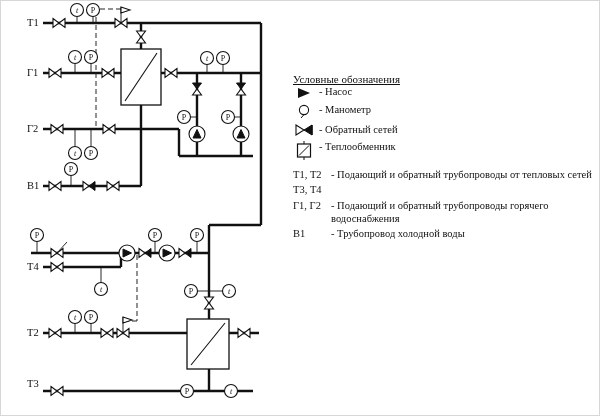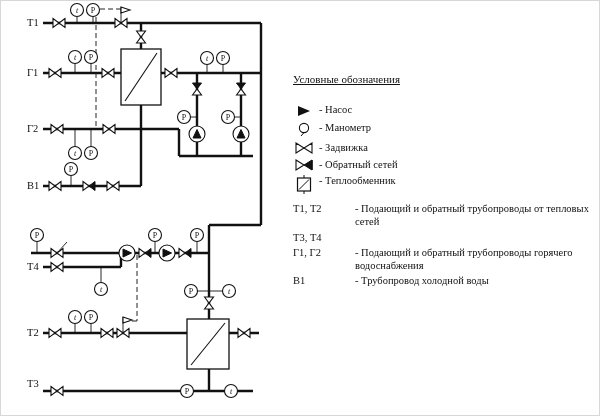--- a/index.html
+++ b/index.html
@@ -17,28 +17,28 @@
   .valve{fill:#fff;stroke:#111;stroke-width:1.1;}
   .filled{fill:#111;stroke:#111;stroke-width:1;}
   .sym{fill:#fff;stroke:#111;stroke-width:1.1;}
   .thin{stroke:#111;stroke-width:0.9;fill:none;}
   #diagram-svg text{font-family:"Liberation Serif",serif;fill:#111;}
   .plabel{font-size:10.5px;}
   .gt{font-size:8px;font-style:italic;text-anchor:middle;}
   .gp{font-size:8px;text-anchor:middle;}
   
   .legend{position:absolute;left:292px;top:72px;width:302px;font-size:10.5px;line-height:1.2;}
-  .legend-title{font-size:11px;text-decoration:underline;margin-bottom:18px;}
+  .legend-title{font-size:11px;text-decoration:underline;margin-bottom:0;}
   .sym-row{display:flex;margin-bottom:4px;}
   .sym-ic{width:22px;flex:0 0 22px;display:flex;justify-content:center;align-items:center;}
   .sym-label{margin-left:4px;}
   .pipes-list{margin-top:8px;}
   .pipe-row{display:flex;margin-bottom:3px;justify-content:space-between;}
   .pipe-code{width:38px;flex:0 0 38px;}
-  .pipe-label{flex:1;margin-left:24px;}
+  .pipe-label{flex:1;}
 </style>
 </head>
 <body>
 
 <div id="stage">
 
   <svg id="diagram-svg" viewBox="0 0 600 416">
     <g class="pipes">
       <path d="M42,22 H260 M260,22 V224 M260,224 H208 M208,224 V318 M140,22 V48"></path>
       <path d="M42,72 H120 M160,72 H260"></path>
@@ -288,28 +288,20 @@
     <div class="sym-row">
       <span class="sym-ic">
         <svg width="16" height="16" viewBox="0 0 16 16">
             <circle cx="8" cy="6" r="4.6" fill="none" stroke="#111" stroke-width="1.1"></circle>
             <line x1="8" y1="10.6" x2="5" y2="14" stroke="#111" stroke-width="1"></line>
           </svg>
       </span>
       <span class="sym-label">- Манометр</span>
     </div>
 
-    <div class="sym-row">
-      <span class="sym-ic">
-        <svg width="18" height="12" viewBox="0 0 18 12">
-            <path d="M1,1 L9,6 L1,11 Z M17,1 L9,6 L17,11 Z" fill="#fff" stroke="#111" stroke-width="1.1"></path>
-          </svg>
-      </span>
-      <span class="sym-label">- Задвижка</span>
-    </div>
 
     <div class="sym-row">
       <span class="sym-ic">
         <svg width="18" height="12" viewBox="0 0 18 12">
             <path d="M1,1 L9,6 L1,11 Z" fill="#fff" stroke="#111" stroke-width="1.1"></path>
             <path d="M17,1 L9,6 L17,11 Z" fill="#111" stroke="#111" stroke-width="1"></path>
             <line x1="17" y1="1" x2="17" y2="11" stroke="#111" stroke-width="1.4"></line>
           </svg>
       </span>
       <span class="sym-label">- Обратный сетей</span>

